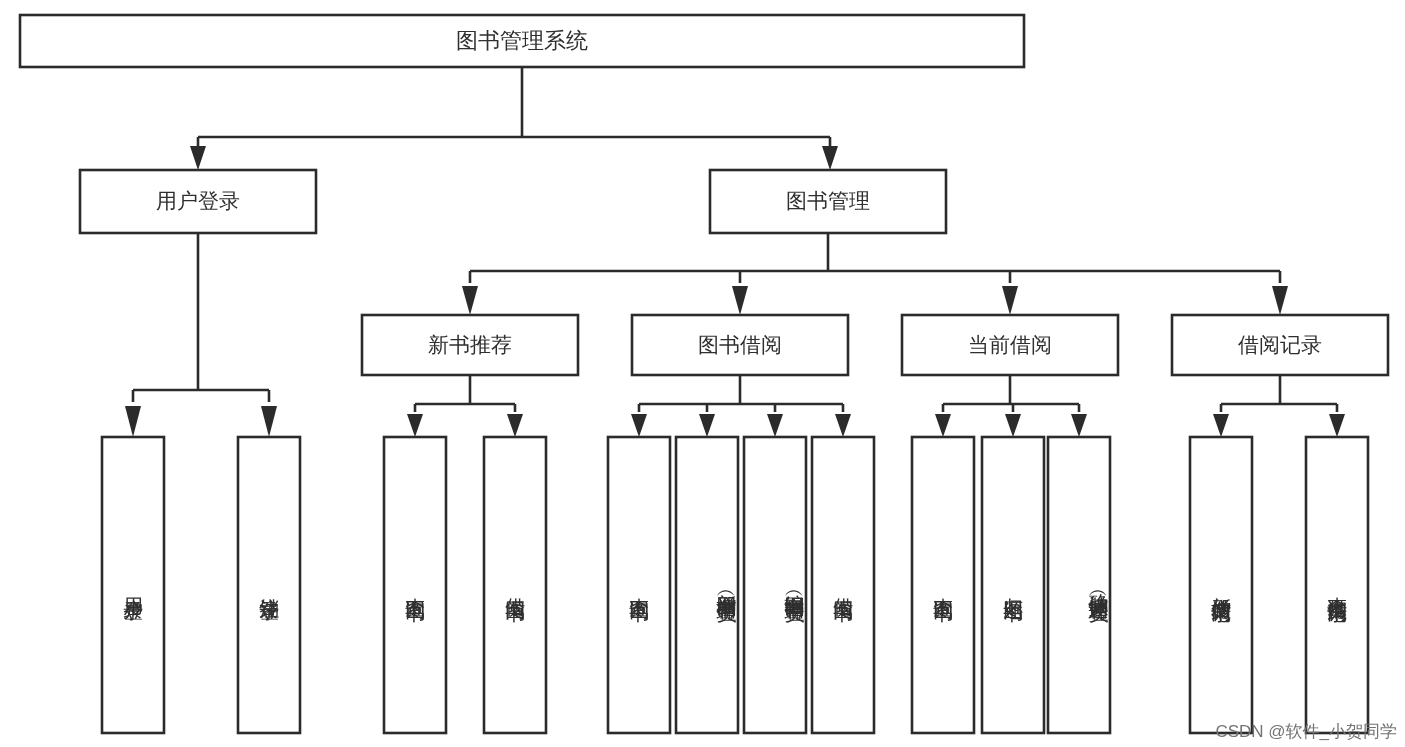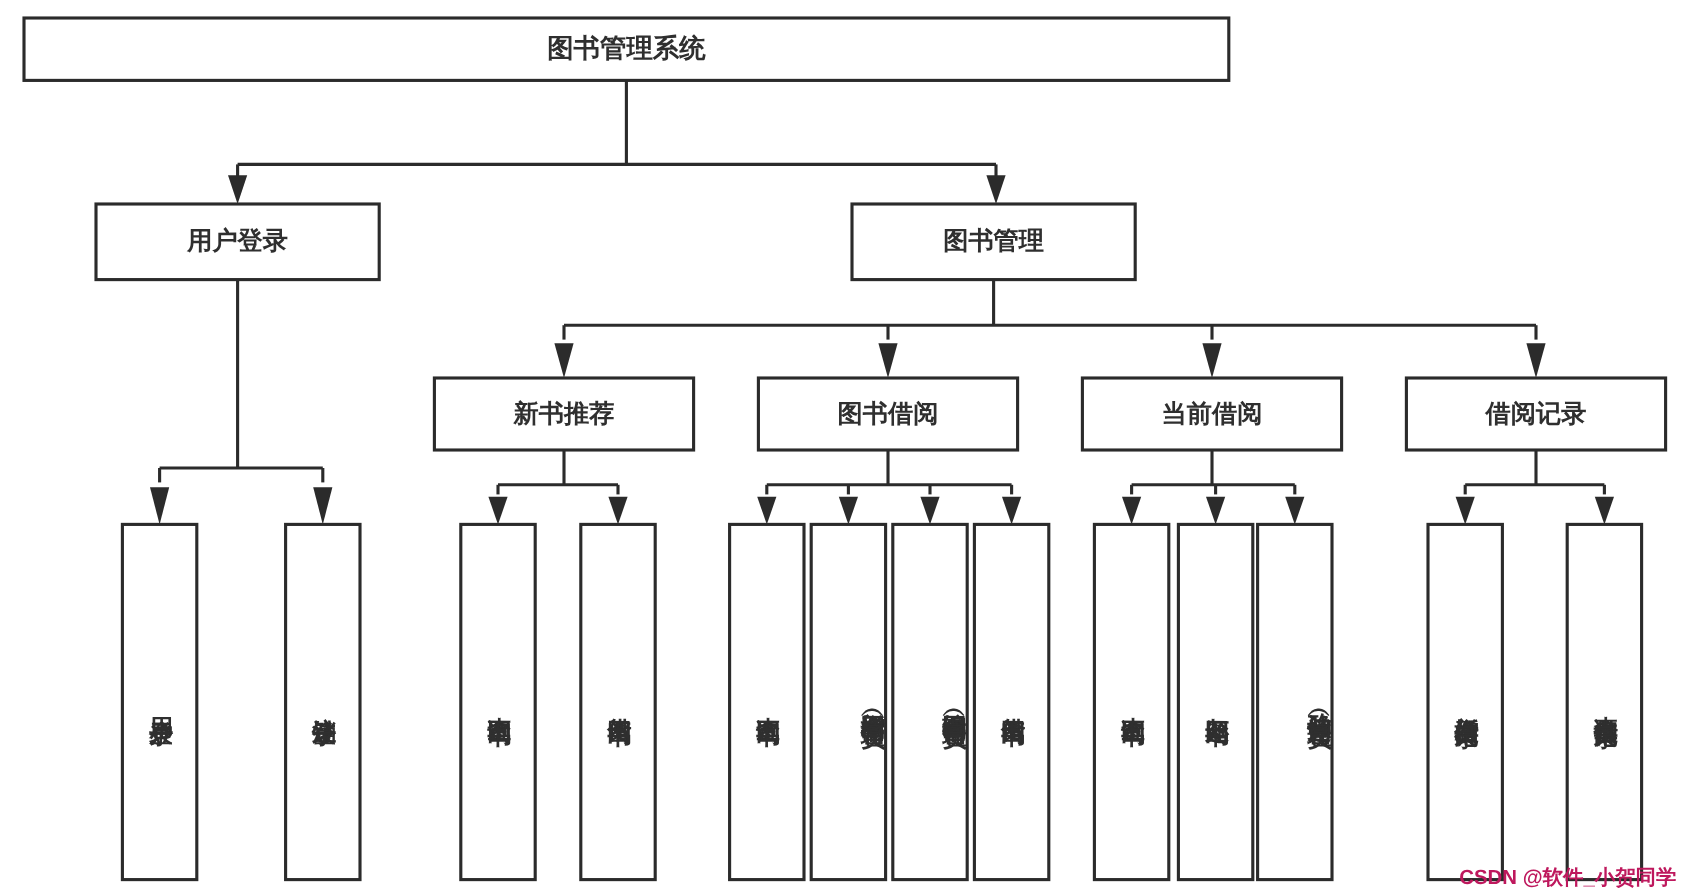--- a/index.html
+++ b/index.html
@@ -9,21 +9,20 @@
   }
   body {
     font-family: "Liberation Sans", "DejaVu Sans", sans-serif;
   }
   #diagram-root {
     position: relative;
     width: 1405px;
     height: 747px;
     background: #ffffff;
     overflow: hidden;
-    font-weight: bold;
   }
   svg.flow {
     position: absolute;
     left: 0;
     top: 0;
     width: 1405px;
     height: 747px;
   }
   .node-box {
     fill: #ffffff;
@@ -67,21 +66,21 @@
     align-items: center;
     justify-content: center;
     pointer-events: none;
   }
   .watermark {
     position: absolute;
     right: 8px;
     bottom: 4px;
     font-family: "Liberation Sans", "DejaVu Sans", sans-serif;
     font-size: 17px;
-    color: #be185d;
+    color: #737373;
     white-space: nowrap;
   }
 </style>
 </head>
 <body>
 
 <div id="diagram-root">
 
   <svg class="flow" viewBox="0 0 1405 747">
 

